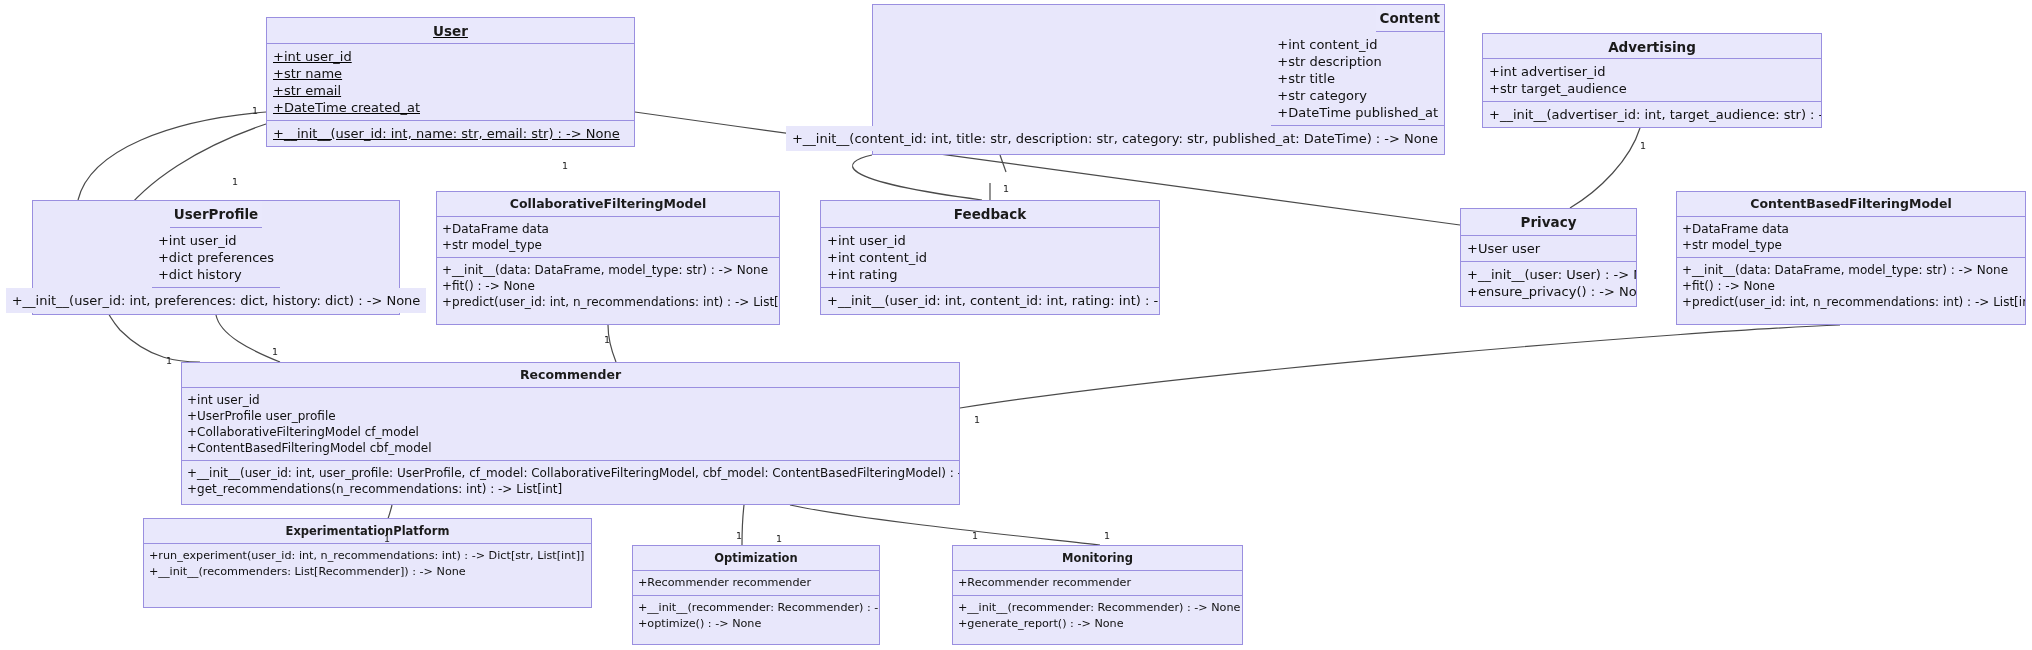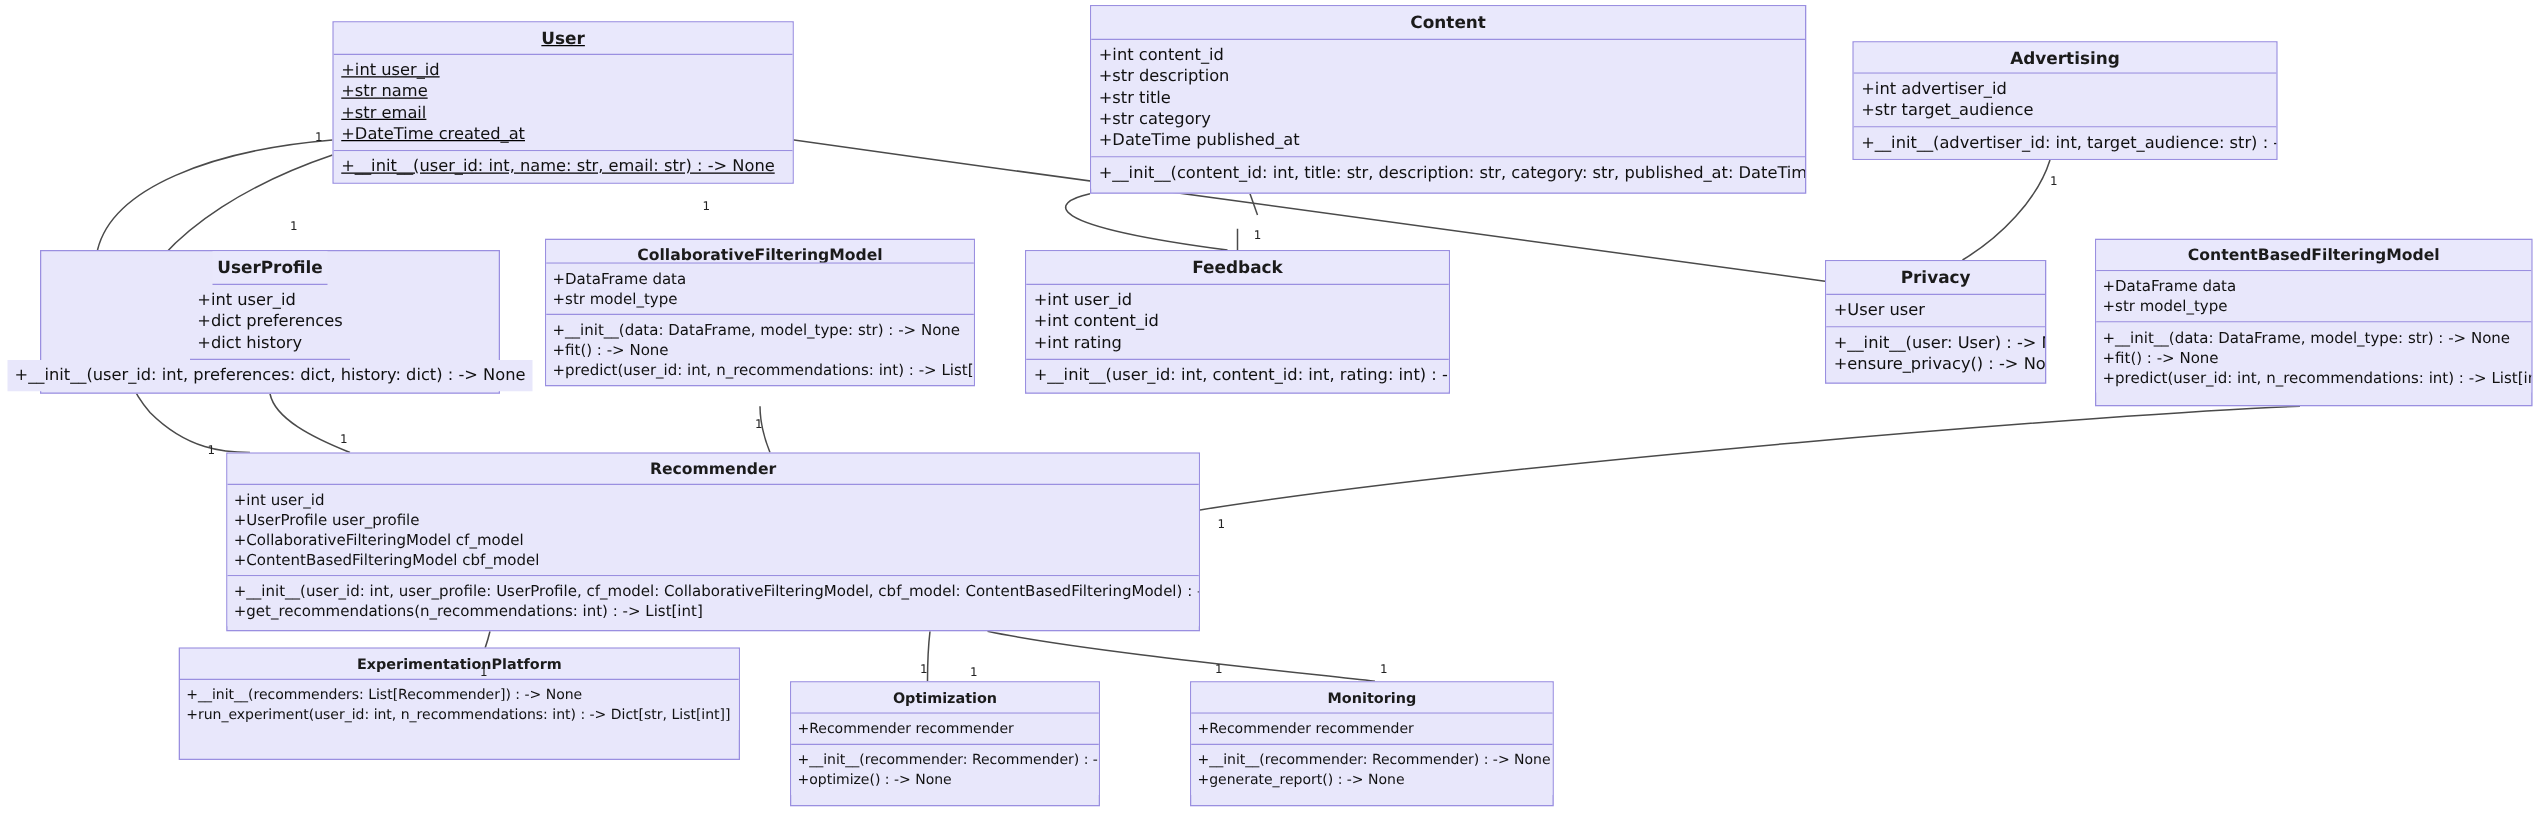--- a/index.html
+++ b/index.html
@@ -51,24 +51,24 @@
   }
   .mult{
     position:absolute;
     color:#222;
     z-index:6;
     white-space:nowrap;
   }
 
   
   .b-user{left:266px;  top:17px;  width:369px;  height:130px;text-decoration:underline;}
-  .b-content{left:872px; top:4px;  width:573px;  height:151px;}
+  .b-content{left:872px; top:4px;  width:573px;  height:151px;align-items:flex-end;}
   .b-advertising{left:1482px; top:33px; width:340px; height:95px;}
   .b-userprofile{left:32px; top:200px; width:368px; height:115px;align-items:center;}
-  .b-cf{left:436px; top:191px; width:344px; height:118px;}
+  .b-cf{left:436px; top:191px; width:344px; height:134px;}
   .b-feedback{left:820px; top:200px; width:340px; height:115px;}
   .b-privacy{left:1460px; top:208px; width:177px; height:99px;}
   .b-cbf{left:1676px; top:191px; width:350px; height:134px;}
   .b-recommender{left:181px; top:362px; width:779px; height:143px;}
   .b-experiment{left:143px; top:518px; width:449px; height:90px;}
   .b-optimization{left:632px; top:545px; width:248px; height:100px;}
   .b-monitoring{left:952px; top:545px; width:291px; height:100px;}
 
   
   .fs-13 .uml-title{font-size:13.5px; line-height:22px; padding:2px 4px;}
@@ -228,22 +228,22 @@
     </div>
     <div class="uml-compartment">
       <div class="uml-row">+__init__(user_id: int, user_profile: UserProfile, cf_model: CollaborativeFilteringModel, cbf_model: ContentBasedFilteringModel) : -&gt; None</div>
       <div class="uml-row">+get_recommendations(n_recommendations: int) : -&gt; List[int]</div>
     </div>
   </div>
 
   <div class="uml-class b-experiment fs-11">
     <div class="uml-title">ExperimentationPlatform</div>
     <div class="uml-compartment">
+      <div class="uml-row">+run_experiment(user_id: int, n_recommendations: int) : -&gt; Dict[str, List[int]]</div>
       <div class="uml-row">+__init__(recommenders: List[Recommender]) : -&gt; None</div>
-      <div class="uml-row">+run_experiment(user_id: int, n_recommendations: int) : -&gt; Dict[str, List[int]]</div>
     </div>
   </div>
 
   <div class="uml-class b-optimization fs-11">
     <div class="uml-title">Optimization</div>
     <div class="uml-compartment">
       <div class="uml-row">+Recommender recommender</div>
     </div>
     <div class="uml-compartment">
       <div class="uml-row">+__init__(recommender: Recommender) : -&gt; None</div>

